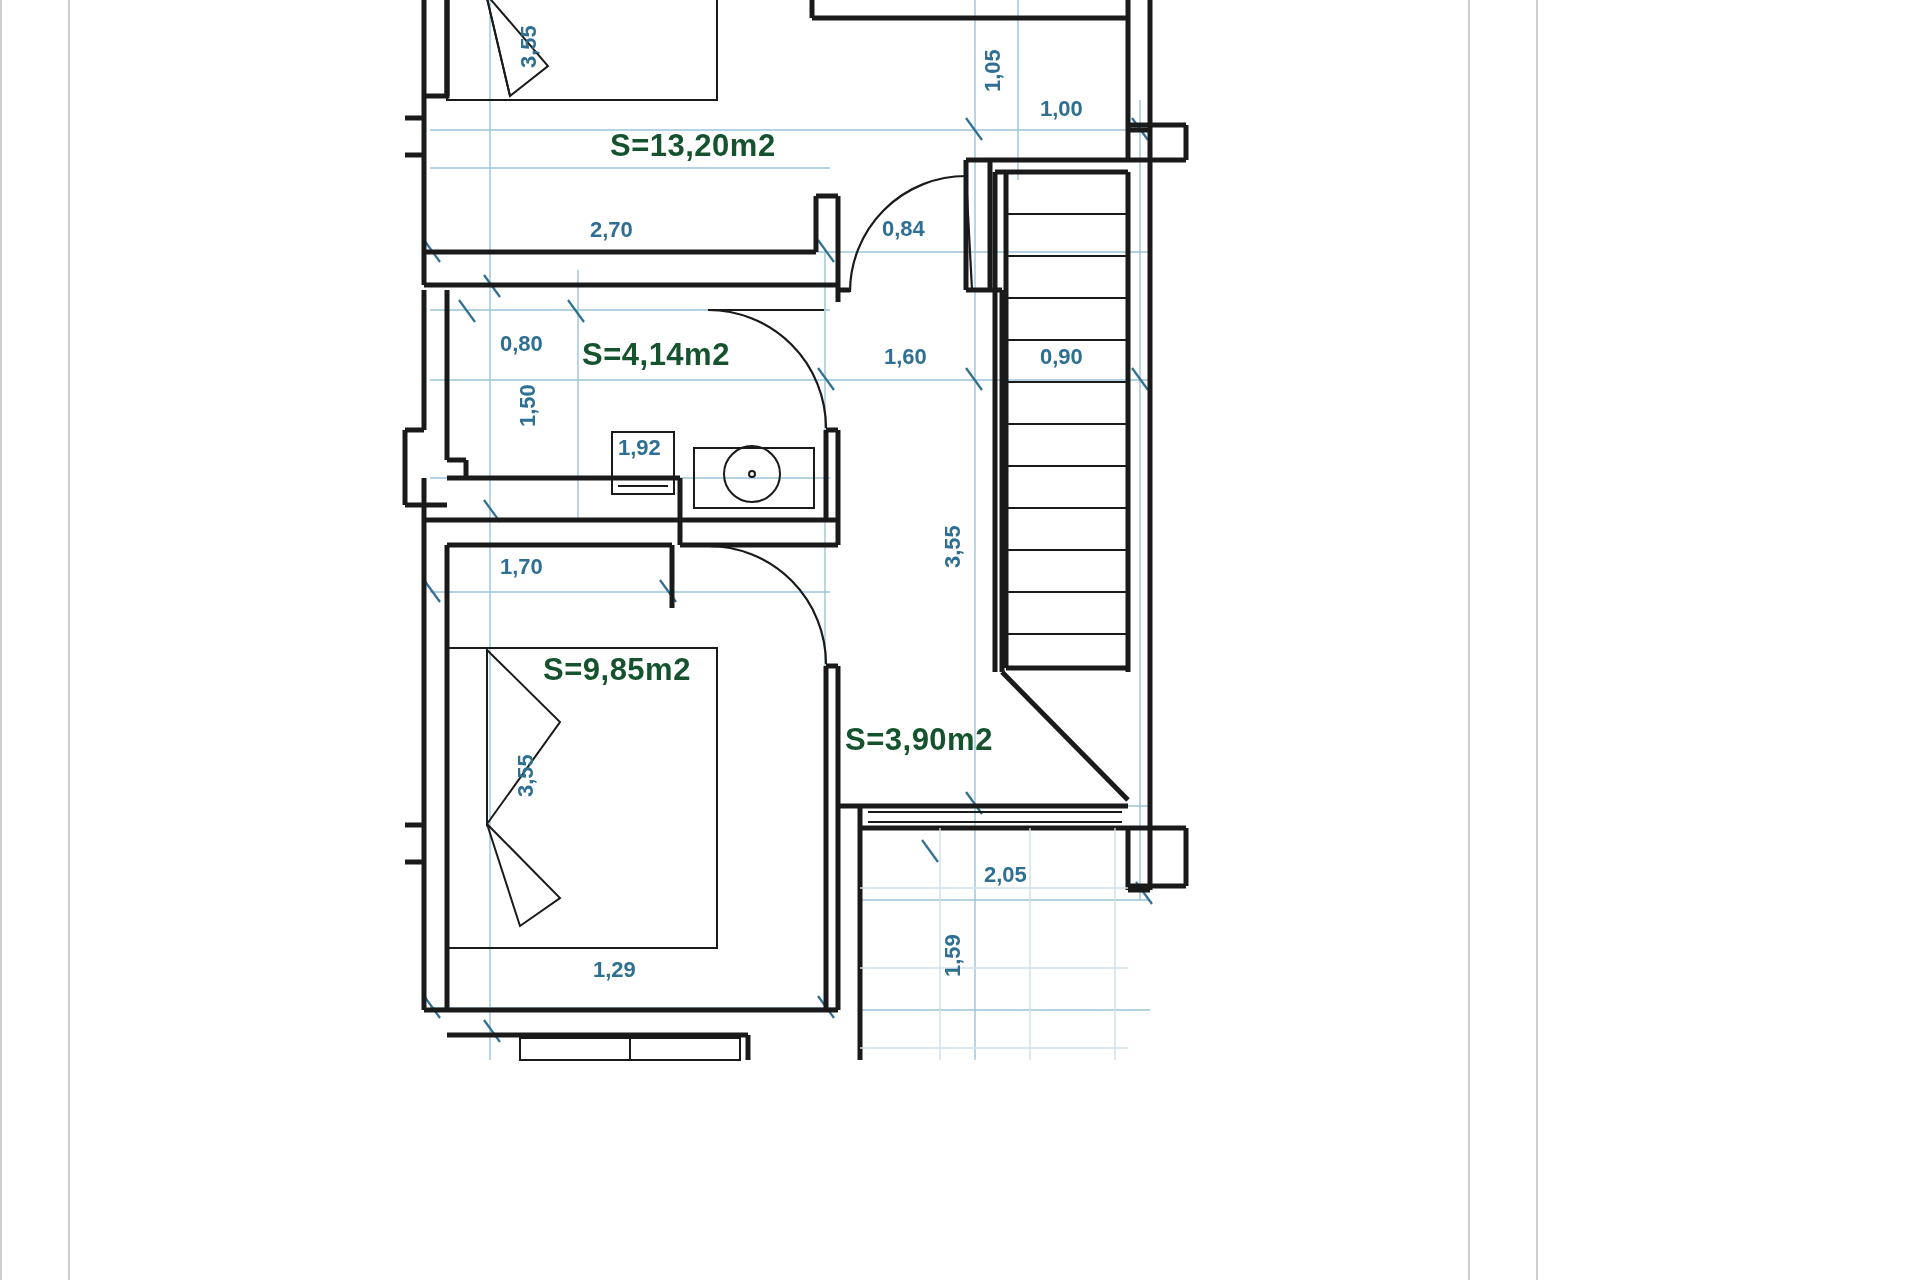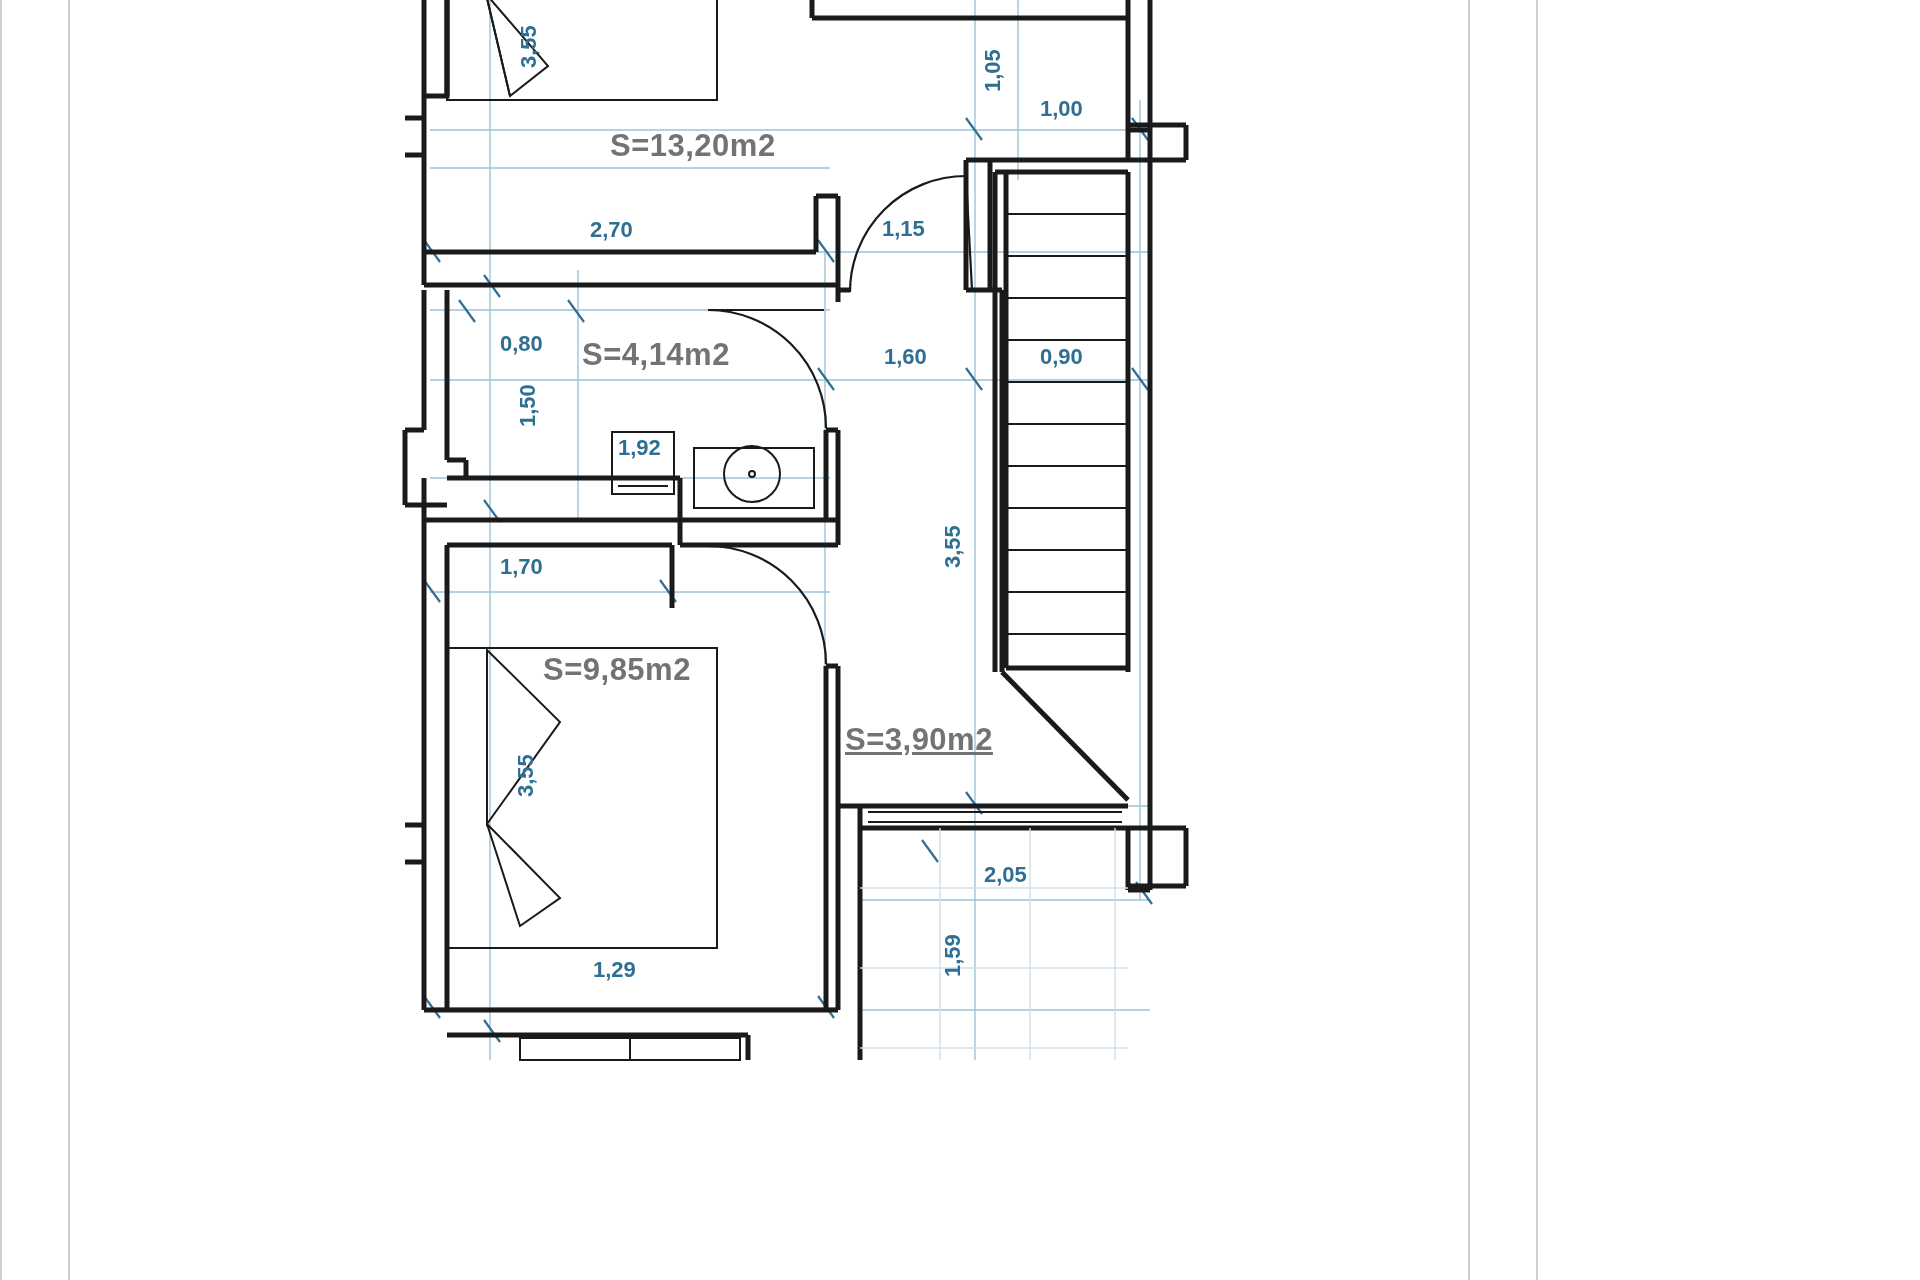--- a/index.html
+++ b/index.html
@@ -5,21 +5,21 @@
   html,body{margin:0;padding:0;background:#ffffff;}
   body{width:1920px;height:1280px;overflow:hidden;font-family:"Liberation Sans",sans-serif;}
   #stage{position:relative;width:1920px;height:1280px;background:#ffffff;}
 
   
   .page-edge{position:absolute;background:#cfcfcf;}
 
   .plan{position:absolute;left:0;top:0;width:1920px;height:1280px;}
 
   .lbl{position:absolute;color:#2d6e91;font-weight:700;white-space:nowrap;}
-  .area{font-size:31px;color:#737373;letter-spacing:.5px;}
+  .area{font-size:31px;color:#14532d;letter-spacing:.5px;}
   .dim{font-size:22px;color:#2e6f93;}
   .dim.v{transform-origin:left top;}
   svg{display:block;}
 </style>
 </head>
 <body>
 
 <div id="stage">
 
   <div class="page-edge" style="left:0;top:0;width:2px;height:1280px;"></div>
@@ -221,25 +221,25 @@
       <g stroke-width="2">
         <line x1="868" y1="812" x2="1122" y2="812"></line>
         <line x1="868" y1="822" x2="1122" y2="822"></line>
       </g>
     </g>
   </svg>
 
   <div class="lbl area" style="left:610px;top:128px;">S=13,20m2</div>
   <div class="lbl area" style="left:582px;top:337px;text-align:center;">S=4,14m2</div>
   <div class="lbl area" style="left:543px;top:652px;">S=9,85m2</div>
-  <div class="lbl area" style="left:845px;top:722px;text-decoration:underline;">S=3,90m2</div>
+  <div class="lbl area" style="left:845px;top:722px;">S=3,90m2</div>
 
   <div class="lbl dim" style="left:1040px;top:96px;">1,00</div>
   <div class="lbl dim" style="left:590px;top:217px;">2,70</div>
-  <div class="lbl dim" style="left:882px;top:216px;">1,15</div>
+  <div class="lbl dim" style="left:882px;top:216px;">0,84</div>
   <div class="lbl dim" style="left:500px;top:331px;">0,80</div>
   <div class="lbl dim" style="left:884px;top:344px;">1,60</div>
   <div class="lbl dim" style="left:1040px;top:344px;">0,90</div>
   <div class="lbl dim" style="left:618px;top:435px;">1,92</div>
   <div class="lbl dim" style="left:500px;top:554px;">1,70</div>
   <div class="lbl dim" style="left:984px;top:862px;">2,05</div>
   <div class="lbl dim" style="left:593px;top:957px;">1,29</div>
 
   <div class="lbl dim v" style="left:516px;top:8px;transform:rotate(-90deg) translate(-60px,0);">3,55</div>
   <div class="lbl dim v" style="left:980px;top:40px;transform:rotate(-90deg) translate(-52px,0);">1,05</div>

